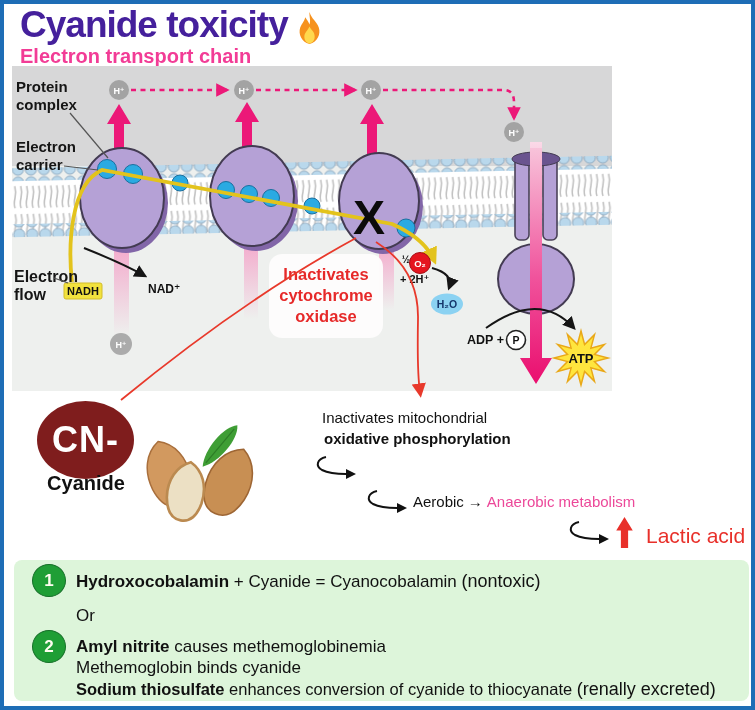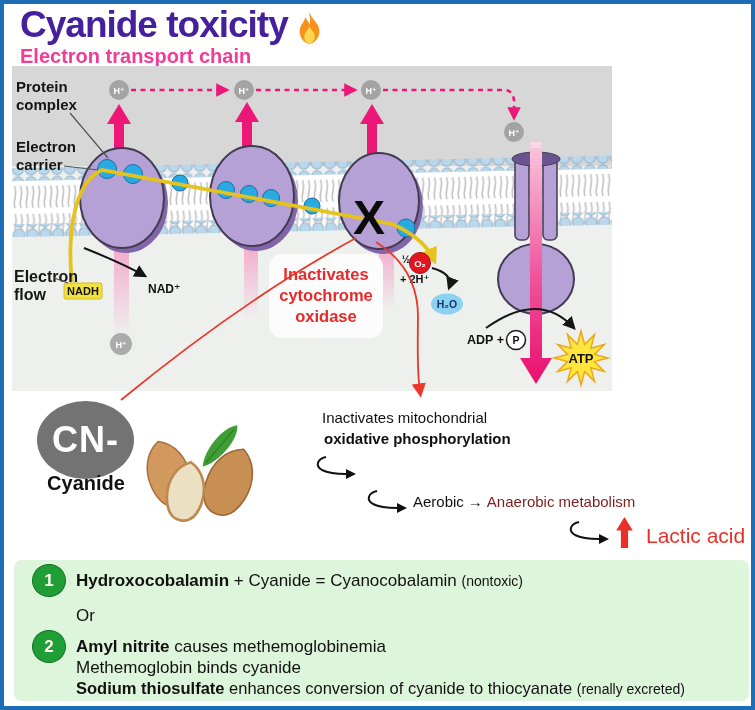--- a/index.html
+++ b/index.html
@@ -8,39 +8,39 @@
          font-family:"Liberation Sans","DejaVu Sans",sans-serif;padding-left:9px;}
   .title{position:absolute;left:16px;top:0px;font-size:37px;font-weight:800;letter-spacing:-1px;color:#45209c;white-space:nowrap;}
   .flame{position:absolute;left:292px;top:8px;}
   .subtitle{position:absolute;left:16px;top:41px;font-size:20px;font-weight:700;color:#f23c96;}
   .diagram{position:absolute;left:8px;top:62px;}
   .overlay{position:absolute;left:0;top:0;pointer-events:none;z-index:6;}
   svg text{font-family:"Liberation Sans","DejaVu Sans",sans-serif;}
 
   
   .cn-circle{position:absolute;left:33px;top:397px;width:97px;height:78px;border-radius:50%;
-             background:#737373;display:flex;align-items:center;justify-content:center;z-index:5;}
+             background:#7f1d1d;display:flex;align-items:center;justify-content:center;z-index:5;}
   .cn-circle span{color:#fff;font-size:36px;font-weight:600;letter-spacing:1px;}
   .cn-label{position:absolute;left:36px;top:468px;width:92px;text-align:center;font-size:20px;font-weight:800;color:#111;z-index:5;}
   .almonds{position:absolute;left:130px;top:410px;z-index:5;}
 
   
   .c-line{position:absolute;font-size:15px;color:#111;white-space:nowrap;z-index:7;}
   .bold{font-weight:700;}
-  .red{color:#7f1d1d;margin-top:35px;}
+  .red{color:#ec4899;margin-top:35px;}
   .hook{position:absolute;z-index:7;}
   .lactic{position:absolute;left:634px;top:520px;font-size:21px;color:#e8302a;white-space:nowrap;z-index:7;margin-left:8px;}
   .uparrow{position:absolute;left:612px;top:513px;z-index:7;}
 
   
   .panel{position:absolute;left:10px;top:556px;width:735px;height:141px;background:#ddf5da;border-radius:8px;z-index:4;}
   .num{position:absolute;left:18px;width:34px;height:33px;border-radius:50%;background:#1f9e35;border:1px solid #157028;
        color:#fffdf0;font-size:17px;font-weight:800;display:flex;align-items:center;justify-content:center;}
   .p-row{position:absolute;left:62px;font-size:17px;color:#111;white-space:nowrap;}
-  .small{font-size:14px;}
+  .small{font-size:18px;}
 </style>
 </head>
 <body>
 
 <div class="frame">
 
   <div class="title">Cyanide toxicity</div>
   <div class="flame">
     <svg width="27" height="33" viewBox="0 0 26 32">
       <path d="M13,0 C15,7 20,9 22,15 C24,21 21,29 13,31 C5,29 2,21 4,15 C5.5,11 8,9 9,5 C10.5,8 12,9 13,12 C14.5,8 12.5,4 13,0 Z" fill="#f6921e"></path>

